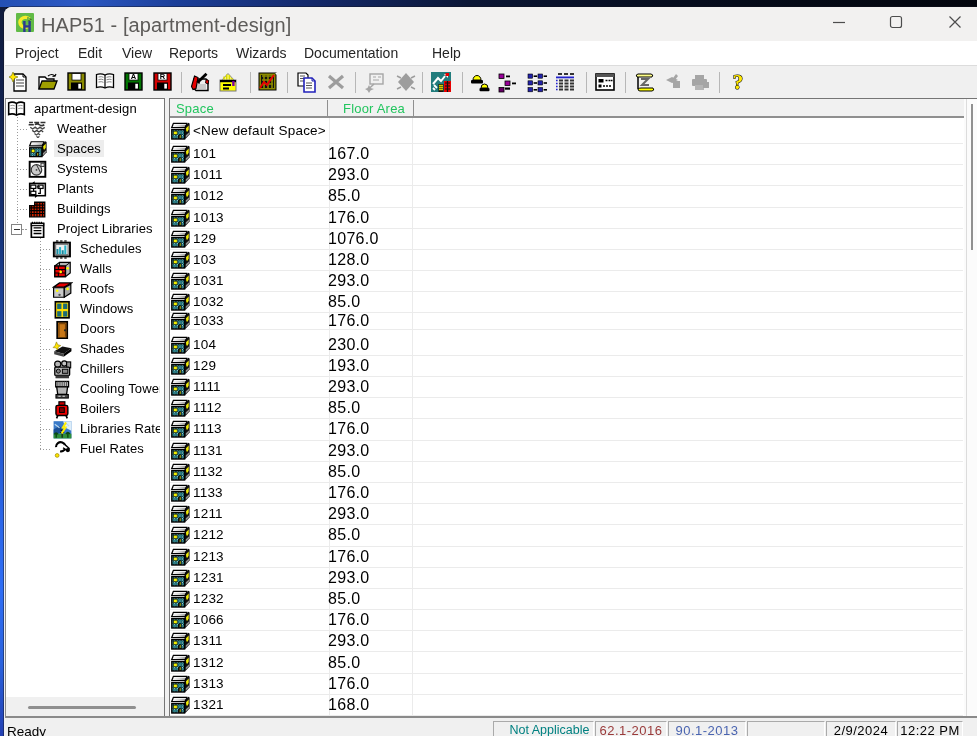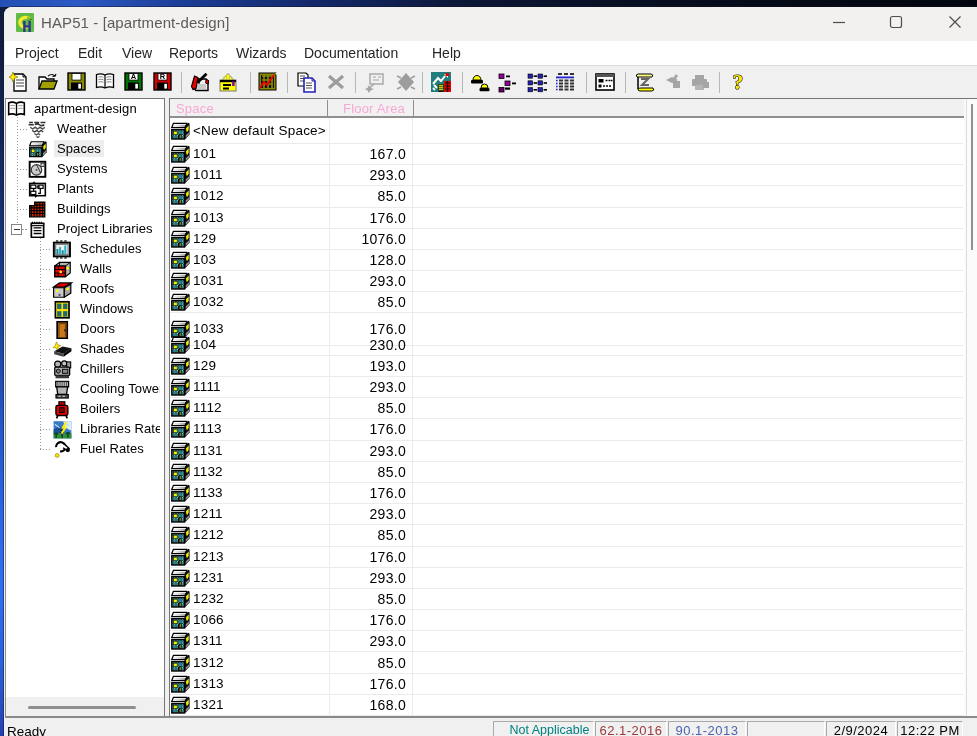--- a/index.html
+++ b/index.html
@@ -4,44 +4,44 @@
 html,body{width:977px;height:736px;overflow:hidden;font-family:"Liberation Sans",sans-serif}
 body{position:relative;background:#0a1228}
 .abs{position:absolute}
 #desktop-top{left:0;top:0;width:977px;height:7px;
  background:linear-gradient(90deg,#2450b4 0%,#2c59c4 8%,#1c3f99 18%,#14296a 32%,#0c1736 48%,#080f22 65%,#050a16 82%,#03060e 100%)}
 #desktop-left{left:0;top:7px;width:6px;height:729px;
  background:linear-gradient(180deg,#101b3d 0%,#122352 15%,#173478 30%,#1d47a5 45%,#2458cd 58%,#2b66e8 70%,#2f6ef5 80%,#2a62dd 90%,#2340b2 100%)}
 #win{left:4px;top:7px;width:973px;height:729px;background:#f0f0f0;border-top-left-radius:8px;
  box-shadow:0 0 0 1px rgba(20,20,30,.45)}
 #titlebar{left:4px;top:7px;width:973px;height:34px;background:#f2f1f0;border-top-left-radius:8px}
-#title-text{left:41px;top:14px;font-size:15px;color:#5d5b59;letter-spacing:.1px}
+#title-text{left:41px;top:14px;font-size:20px;color:#5d5b59;letter-spacing:.1px}
 #menubar{left:5px;top:41px;width:972px;height:25px;background:#ffffff;border-bottom:1px solid #dcdcdc}
 .menu{position:absolute;top:45px;font-size:14px;color:#252525}
 #toolbar{left:5px;top:67px;width:972px;height:31px;background:#f0f0f0}
 .tsep{position:absolute;top:72px;width:1px;height:21px;background:#b7b7b7}
 #statusbar{left:5px;top:719px;width:972px;height:17px;background:#f0f0f0}
 .spanel{position:absolute;top:721px;height:15px;background:#f0f0f0;
  border-top:1px solid #aaa;border-left:1px solid #aaa;border-right:1px solid #fff;font-size:13px;letter-spacing:.5px;
  display:flex;align-items:flex-start;justify-content:center;padding-top:1px;white-space:nowrap;overflow:hidden}
 
 #treepanel{left:5px;top:98px;width:160px;height:620px;background:#fff;border:1px solid #757575;border-left:1px solid #8d8d8d}
 #treehscroll{left:6px;top:697px;width:158px;height:20px;background:#f0f0f0}
 #treethumb{left:28px;top:706px;width:108px;height:3px;background:#8f8f8f;border-radius:2px}
 .trow{position:absolute;font-size:13px;letter-spacing:.1px;color:#000;white-space:nowrap}
 .tsel{background:#ededed}
 
 #tablepanel{left:169px;top:98px;width:808px;height:620px;background:#fff;border-top:1px solid #757575;border-left:1px solid #757575}
 #thead{left:170px;top:99px;width:807px;height:19px;background:#f1f1f1;border-bottom:2px solid #8f8f8f}
 .hsep{position:absolute;top:100px;width:1px;height:17px;background:#8f8f8f}
-.hlabel{position:absolute;top:100.5px;font-size:13px;letter-spacing:.2px;color:#f9a8d4}
+.hlabel{position:absolute;top:100.5px;font-size:13px;letter-spacing:.2px;color:#22c55e}
 .vgrid{position:absolute;width:1px;background:#ebebeb}
 .row{position:absolute;left:170px;width:793px;border-bottom:1px solid #ebebeb}
 .rname{position:absolute;left:23px;top:50%;transform:translateY(-52%);font-size:13.5px;letter-spacing:.2px;color:#000;white-space:nowrap}
-.rnum{position:absolute;left:158px;width:78px;text-align:right;top:50%;transform:translateY(-52%);font-size:14px;letter-spacing:.3px;color:#000}
+.rnum{position:absolute;left:158px;width:78px;top:50%;transform:translateY(-52%);font-size:16px;letter-spacing:.3px;color:#000}
 .ricon{position:absolute;left:0px;top:50%;transform:translateY(-50%)}
 #vscroll{left:964px;top:99px;width:13px;height:618px;background:#fbfbfb}
 #vthumb{left:971px;top:104px;width:2px;height:146px;background:#909090}
 svg{display:block}
 .ticon{position:absolute}
 </style></head><body>
 <div class="abs" id="desktop-top"></div>
 <div class="abs" id="desktop-left"></div>
 <div class="abs" id="win"></div>
 <div class="abs" id="titlebar"></div>
@@ -489,21 +489,21 @@
     <div class="rname">1031</div>
     <div class="rnum">293.0</div>
   </div>
 <div class="row" style="top:292.29px;height:21.18px">
     <svg class="ricon" width="20" height="19" viewBox="0 0 20 18">
       <use href="#spaceicon"></use>
     </svg>
     <div class="rname">1032</div>
     <div class="rnum">85.0</div>
   </div>
-<div class="row" style="top:313.48px;height:33px">
+<div class="row" style="top:313.48px;height:17px">
     <svg class="ricon" width="20" height="19" viewBox="0 0 20 18">
       <use href="#spaceicon"></use>
     </svg>
     <div class="rname">1033</div>
     <div class="rnum">176.0</div>
   </div>
 <div class="row" style="top:334.66px;height:21.18px">
     <svg class="ricon" width="20" height="19" viewBox="0 0 20 18">
       <use href="#spaceicon"></use>
     </svg>

